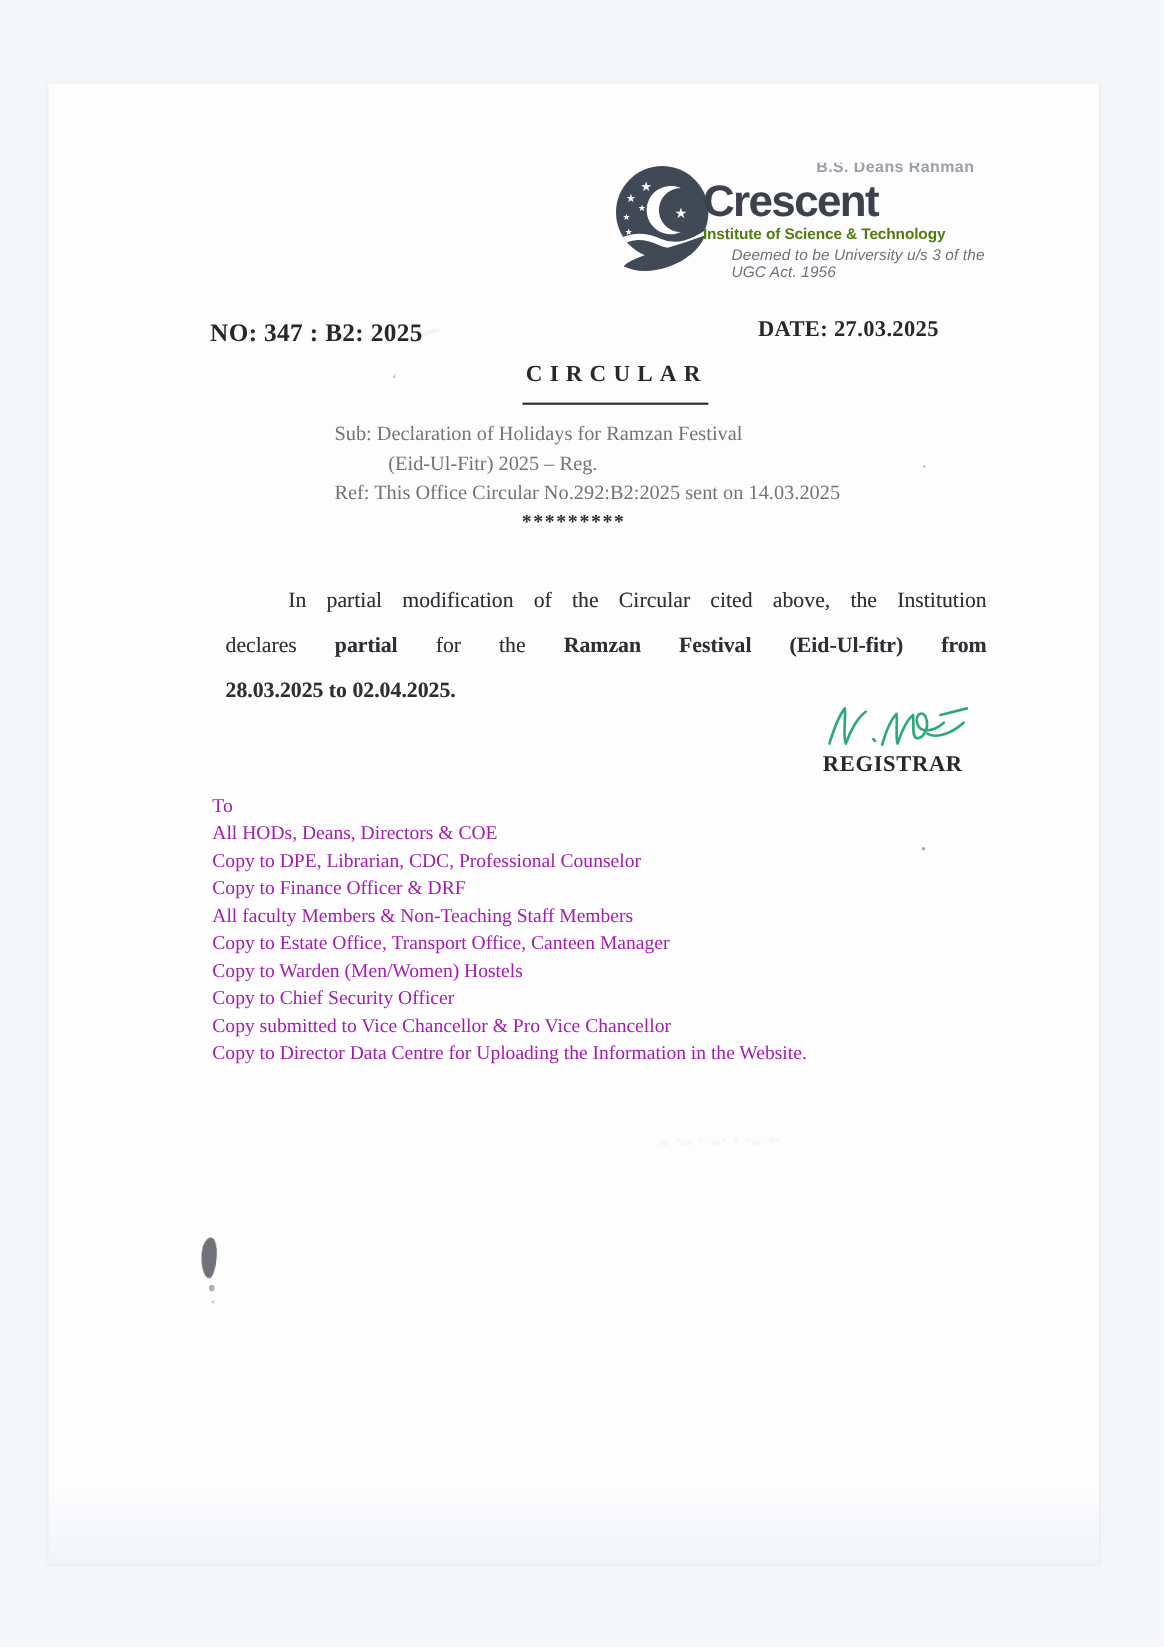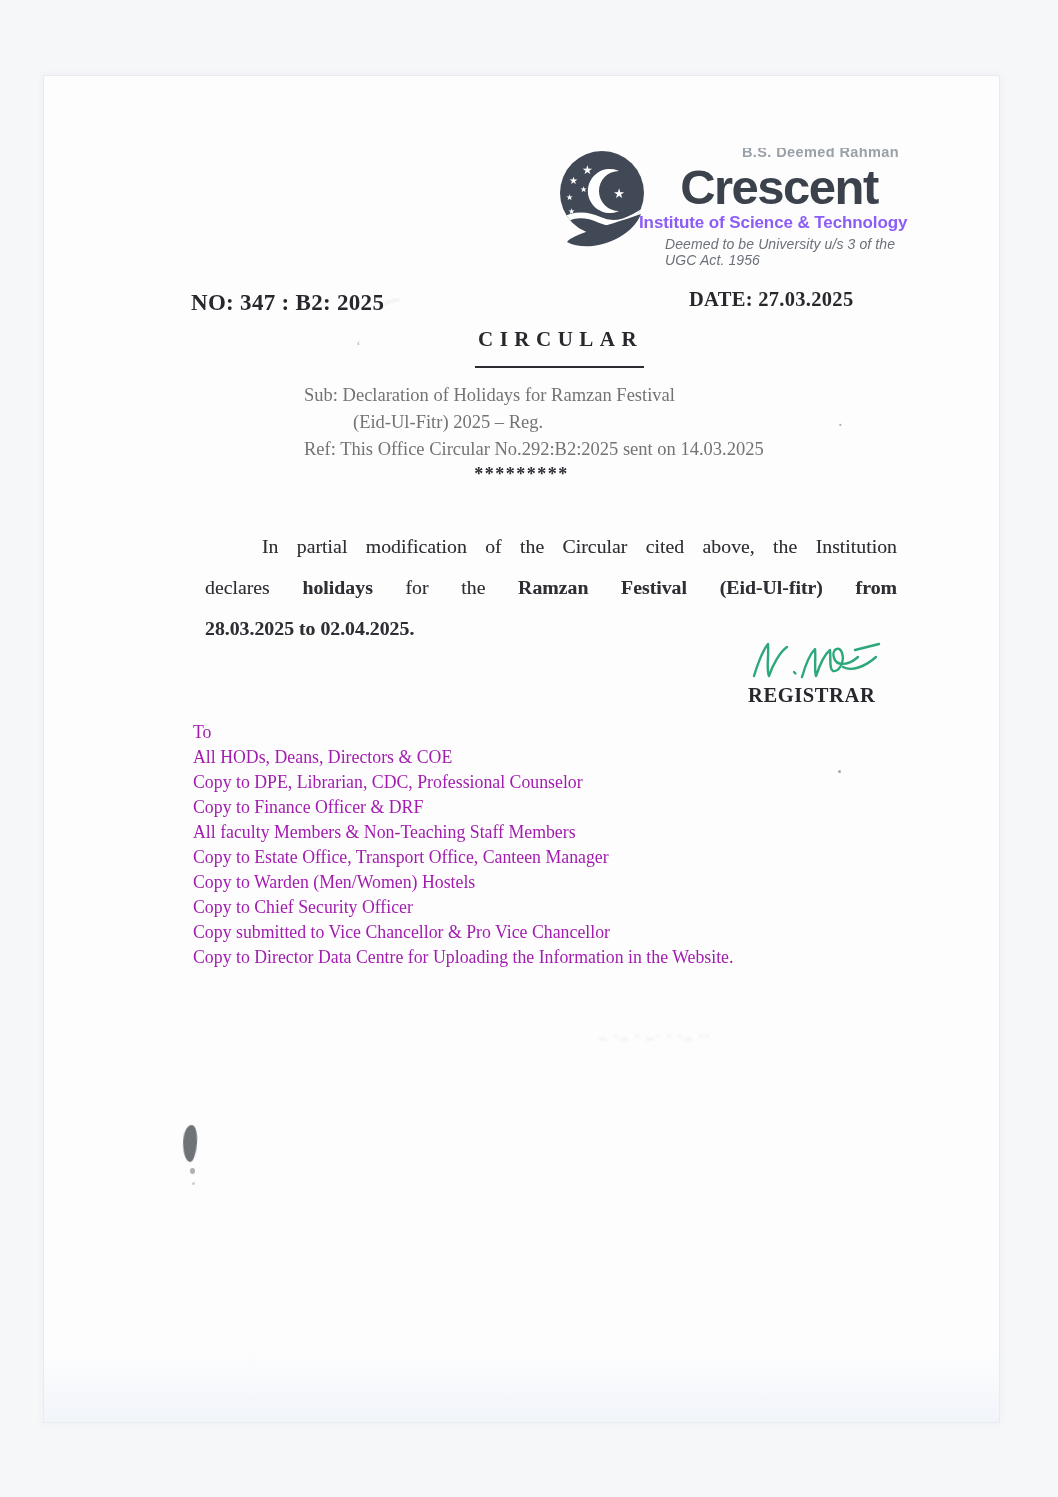--- a/index.html
+++ b/index.html
@@ -27,25 +27,25 @@
   .cropped-name{
     left:698px;top:68px;width:180px;
     font-family:"Liberation Sans","DejaVu Sans",sans-serif;
     font-size:14.5px;font-weight:bold;color:#9aa0a8;
     letter-spacing:.4px;filter:blur(.5px);
     clip-path:inset(4px 0 0 0);
   }
   .logo-svg{left:511px;top:74px;}
   .brand-block{left:595px;top:87px;width:280px;font-family:"Liberation Sans","DejaVu Sans",sans-serif;}
   .brand-name{
-    font-size:49px;font-weight:bold;color:#3b424c;
-    letter-spacing:-1.5px;line-height:1.0;text-align:center;
+    font-size:40px;font-weight:bold;color:#3b424c;
+    letter-spacing:-1.5px;line-height:1.0;
   }
   .brand-subtitle{
-    font-size:17px;font-weight:bold;color:#8b5cf6;
+    font-size:14px;font-weight:bold;color:#4d7c0f;
     letter-spacing:-.1px;margin-top:1px;
   }
   .brand-tagline{
     font-size:14px;color:#6b717a;margin-top:3px;padding-left:26px;
     letter-spacing:.1px;
     font-style:italic;
   }
 
   
   .doc-number{left:147px;top:214px;font-size:23px;font-weight:bold;color:#27272c;letter-spacing:.3px;}
@@ -99,21 +99,21 @@
     filter:blur(.6px);transform:rotate(4deg);
   }
   .ink-dot1{left:146px;top:1092px;width:5px;height:6px;border-radius:50%;background:#8d9096;opacity:.7;filter:blur(.5px);}
   .ink-dot2{left:148px;top:1106px;width:3px;height:3px;border-radius:50%;background:#9ea1a6;opacity:.5;filter:blur(.5px);}
 </style>
 </head>
 <body>
 
 <div class="page">
 
-  <div class="abs cropped-name">B.S. Deemed Rahman</div>
+  <div class="abs cropped-name">B.S. Deans Rahman</div>
 
   <svg class="abs logo-svg" width="100" height="114" viewBox="0 0 100 114">
     <defs>
       <clipPath id="logoCircleClip">
           <circle cx="47" cy="43" r="42"></circle>
         </clipPath>
     </defs>
     <circle cx="47" cy="43" r="42" fill="#404955"></circle>
     <g clip-path="url(#logoCircleClip)">
       <path d="M 64,21 A 22,22 0 1 0 64,61 A 17,17 0 1 1 64,21 Z" fill="#ffffff"></path>
@@ -141,21 +141,21 @@
 
   <div class="abs subject-block">
     <div>Sub: Declaration of Holidays for Ramzan Festival</div>
     <div class="subject-cont">(Eid-Ul-Fitr) 2025 – Reg.</div>
     <div>Ref:  This Office Circular No.292:B2:2025 sent on 14.03.2025</div>
   </div>
   <div class="abs star-separator">*********</div>
 
   <div class="abs body-block">
     <div class="jline"><span class="body-indent"></span><span>In partial modification of the Circular cited above, the Institution</span></div>
-    <div class="jline"><span>declares </span><span class="b">holidays</span><span> for the </span><span class="b">Ramzan Festival (Eid-Ul-fitr) from</span></div>
+    <div class="jline"><span>declares </span><span class="b">partial</span><span> for the </span><span class="b">Ramzan Festival (Eid-Ul-fitr) from</span></div>
     <div class="b">28.03.2025 to 02.04.2025.</div>
   </div>
 
   <svg class="abs sig-svg" width="150" height="54" viewBox="0 0 150 54">
     <g fill="none" stroke="#2ca87a" stroke-width="2.4" stroke-linecap="round" stroke-linejoin="round">
       <path d="M 12,44 C 16,31 22,17 26,12 C 27,24 24,38 27,44 C 31,32 38,20 45,15" stroke="#2ca87a"></path>
       <path d="M 52,40 l 1.5,1.5" stroke="#2ca87a"></path>
       <path d="M 60,45 C 64,31 69,21 73,17 C 74,27 72,39 74,44 C 78,32 83,22 88,18 C 89,28 87,37 91,39 C 97,40 103,30 100,21 C 98,13 89,17 92,26 C 95,35 107,33 116,25" stroke="#2ca87a"></path>
       <path d="M 101,35 C 110,40 124,34 134,25" stroke="#2ca87a"></path>
       <path d="M 113,18 L 137,12" stroke="#2ca87a"></path>

